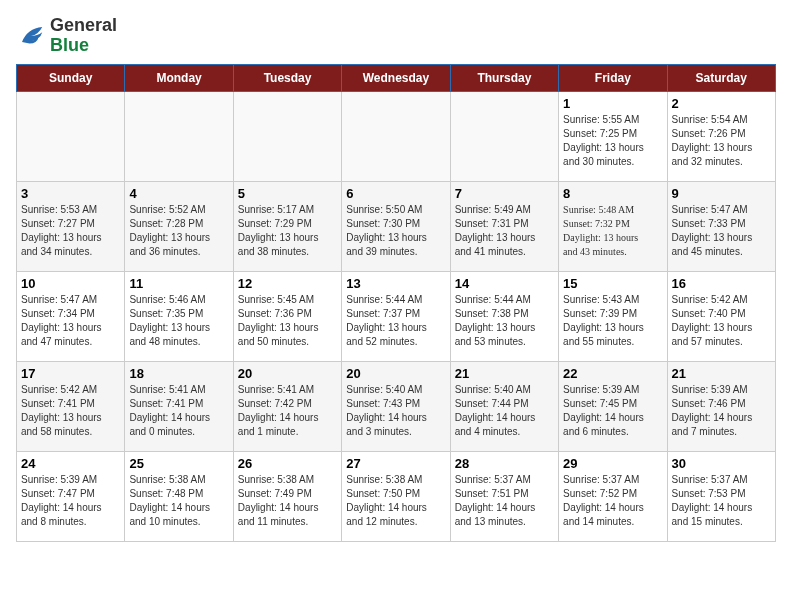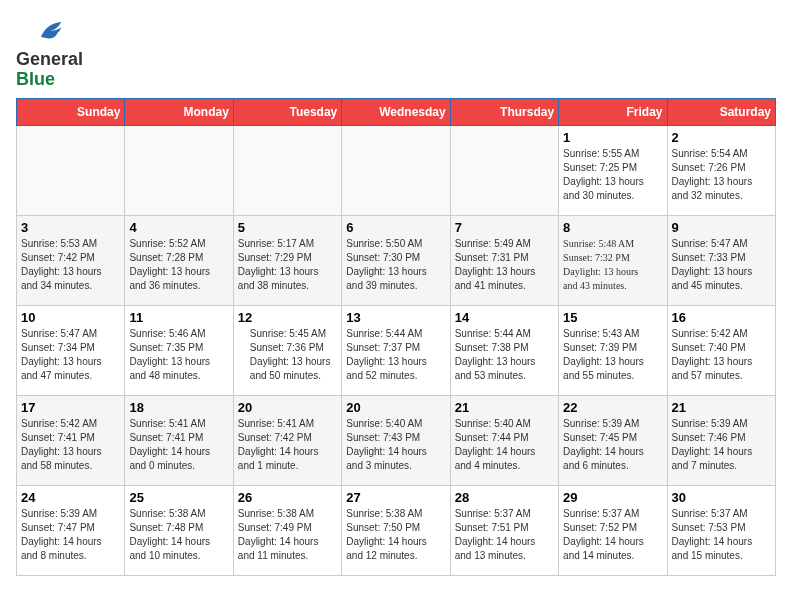--- a/index.html
+++ b/index.html
@@ -13,21 +13,20 @@
     .header-area {
       display: flex;
       justify-content: space-between;
       align-items: flex-start;
       margin-bottom: 8px;
     }
     .logo {
       display: flex;
       align-items: center;
       gap: 4px;
-      flex-direction: column;
     }
     .logo-text {
       font-size: 18px;
       font-weight: bold;
       line-height: 1.1;
     }
     .logo-text .general { color: #333; }
     .logo-text .blue { color: #15803d; }
     .logo-bird {
       width: 30px;
@@ -44,24 +43,24 @@
     .location {
       font-size: 15px;
       color: #333;
     }
     .calendar {
       width: 100%;
       border-collapse: collapse;
       font-size: 11px;
     }
     .calendar th {
-      background: #ef4444;
+      background: #7f1d1d;
       color: #fff;
       padding: 6px 4px;
-      text-align: right;
+      text-align: center;
       font-size: 12px;
       font-weight: bold;
       border: 1px solid #2a6db5;
     }
     .calendar td {
       border: 1px solid #ccc;
       vertical-align: top;
       padding: 4px;
       width: 108px;
       height: 90px;
@@ -134,21 +133,21 @@
           <div class="day-info" style="white-space: pre-line;">Sunrise: 5:54 AM
 Sunset: 7:26 PM
 Daylight: 13 hours
 and 32 minutes.</div>
         </td>
       </tr>
       <tr>
         <td>
           <span class="day-number">3</span>
           <div class="day-info" style="white-space: pre-line;">Sunrise: 5:53 AM
-Sunset: 7:42 PM
+Sunset: 7:27 PM
 Daylight: 13 hours
 and 34 minutes.</div>
         </td>
         <td>
           <span class="day-number">4</span>
           <div class="day-info" style="white-space: pre-line;">Sunrise: 5:52 AM
 Sunset: 7:28 PM
 Daylight: 13 hours
 and 36 minutes.</div>
         </td>
@@ -198,21 +197,21 @@
         </td>
         <td>
           <span class="day-number">11</span>
           <div class="day-info" style="white-space: pre-line;">Sunrise: 5:46 AM
 Sunset: 7:35 PM
 Daylight: 13 hours
 and 48 minutes.</div>
         </td>
         <td>
           <span class="day-number">12</span>
-          <div class="day-info" style="white-space: pre-line; margin-left: 12px;">Sunrise: 5:45 AM
+          <div class="day-info" style="white-space: pre-line;">Sunrise: 5:45 AM
 Sunset: 7:36 PM
 Daylight: 13 hours
 and 50 minutes.</div>
         </td>
         <td>
           <span class="day-number">13</span>
           <div class="day-info" style="white-space: pre-line;">Sunrise: 5:44 AM
 Sunset: 7:37 PM
 Daylight: 13 hours
 and 52 minutes.</div>

